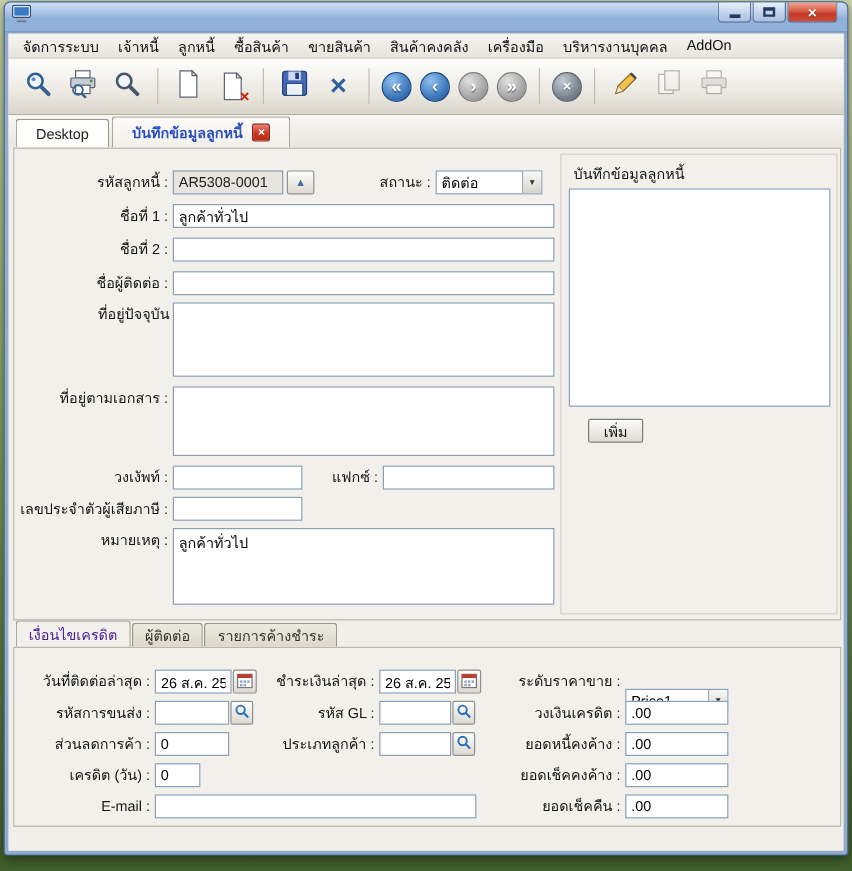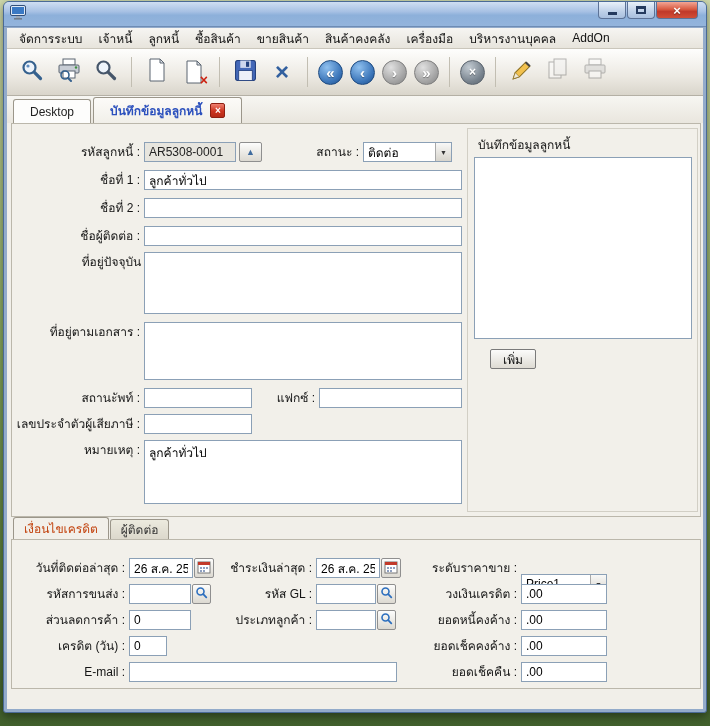--- a/index.html
+++ b/index.html
@@ -76,21 +76,21 @@
   .up-arrow{font-size:9px;color:#3f6b9e;line-height:1}
   .groupbox{position:absolute;border:1px solid #d2cfc5}
   .panel-title{position:absolute;font-size:12px;color:#141414;white-space:nowrap}
   .btn{position:absolute;border:1px solid #7a7a7a;border-radius:2px;font:12px "Liberation Sans","DejaVu Sans",sans-serif;
     background:linear-gradient(180deg,#fbfbfa,#dedbd3);color:#111}
   
   .btabs{position:absolute;left:4px;top:489px;width:690px;height:22px;display:flex;align-items:flex-end;padding-left:2px}
   .btab{height:20px;display:flex;align-items:center;padding:0 10px;font-size:12px;margin-right:1px;
     border:1px solid #9b968a;border-bottom:none;border-radius:3px 3px 0 0;
     background:linear-gradient(180deg,#eceade,#dcd8cc);color:#333}
-  .btab.active{background:#f2f0ea;height:22px;color:#c2410c}
+  .btab.active{background:#f2f0ea;height:22px;color:#4c1d95}
   
   .statusbar{position:absolute;left:0;top:662px;width:698px;height:22px;
     background:linear-gradient(180deg,#f7f6f2,#ddd9d0);border-top:1px solid #b1ada2;
     display:flex;align-items:center;padding:0 6px}
   .status-text{font-size:11.5px;color:#111;margin-left:6px;white-space:pre}
   .status-panel{position:absolute;right:8px;top:3px;width:112px;height:15px;background:#e9e7e0;
     border:1px solid;border-color:#9a968c #fbfaf7 #fbfaf7 #9a968c}
 </style>
 </head>
 <body>
@@ -255,21 +255,21 @@
 
       <span class="lbl" style="top:104px;right:560px">ชื่อผู้ติดต่อ :</span>
       <input class="txt" style="left: 132px; top: 102px; width: 318px;">
 
       <span class="lbl" style="top:130px;right:552px">ที่อยู่ปัจจุบัน :</span>
       <textarea class="ta" style="left: 132px; top: 128px; width: 318px; height: 62px;"></textarea>
 
       <span class="lbl" style="top:200px;right:560px">ที่อยู่ตามเอกสาร :</span>
       <textarea class="ta" style="left: 132px; top: 198px; width: 318px; height: 58px;"></textarea>
 
-      <span class="lbl" style="top:266px;right:560px">สถานะัพท์ :</span>
+      <span class="lbl" style="top:266px;right:560px">วงเงัพท์ :</span>
       <input class="txt" style="left: 132px; top: 264px; width: 108px;">
       <span class="lbl" style="top:266px;right:385px">แฟกซ์ :</span>
       <input class="txt" style="left: 307px; top: 264px; width: 143px;">
 
       <span class="lbl" style="top:292px;right:560px">เลขประจำตัวผู้เสียภาษี :</span>
       <input class="txt" style="left: 132px; top: 290px; width: 108px;">
 
       <span class="lbl" style="top:318px;right:560px">หมายเหตุ :</span>
       <textarea class="ta" style="left: 132px; top: 316px; width: 318px; height: 64px;">ลูกค้าทั่วไป</textarea>
 
@@ -279,20 +279,23 @@
         <button class="btn" style="left:22px;top:220px;width:46px;height:20px">เพิ่ม</button>
       </div>
     </div>
 
     <div class="btabs">
       <div class="btab active">
           <span>เงื่อนไขเครดิต</span>
         </div>
       <div class="btab">
           <span>ผู้ติดต่อ</span>
+        </div>
+      <div class="btab">
+          <span>รายการค้างชำระ</span>
         </div>
     </div>
 
     <div class="page bottom-page">
 
       <span class="lbl" style="top:20px;right:575px">วันที่ติดต่อล่าสุด :</span>
       <input class="txt" style="left: 117px; top: 18px; width: 64px;" value="26 ส.ค. 2553">
       <button class="sbtn" style="left:182px;top:18px;width:20px">
           <span><svg width="14" height="14" viewBox="0 0 14 14">
               <rect x="1" y="2" width="12" height="11" fill="#fff" stroke="#777"></rect>

